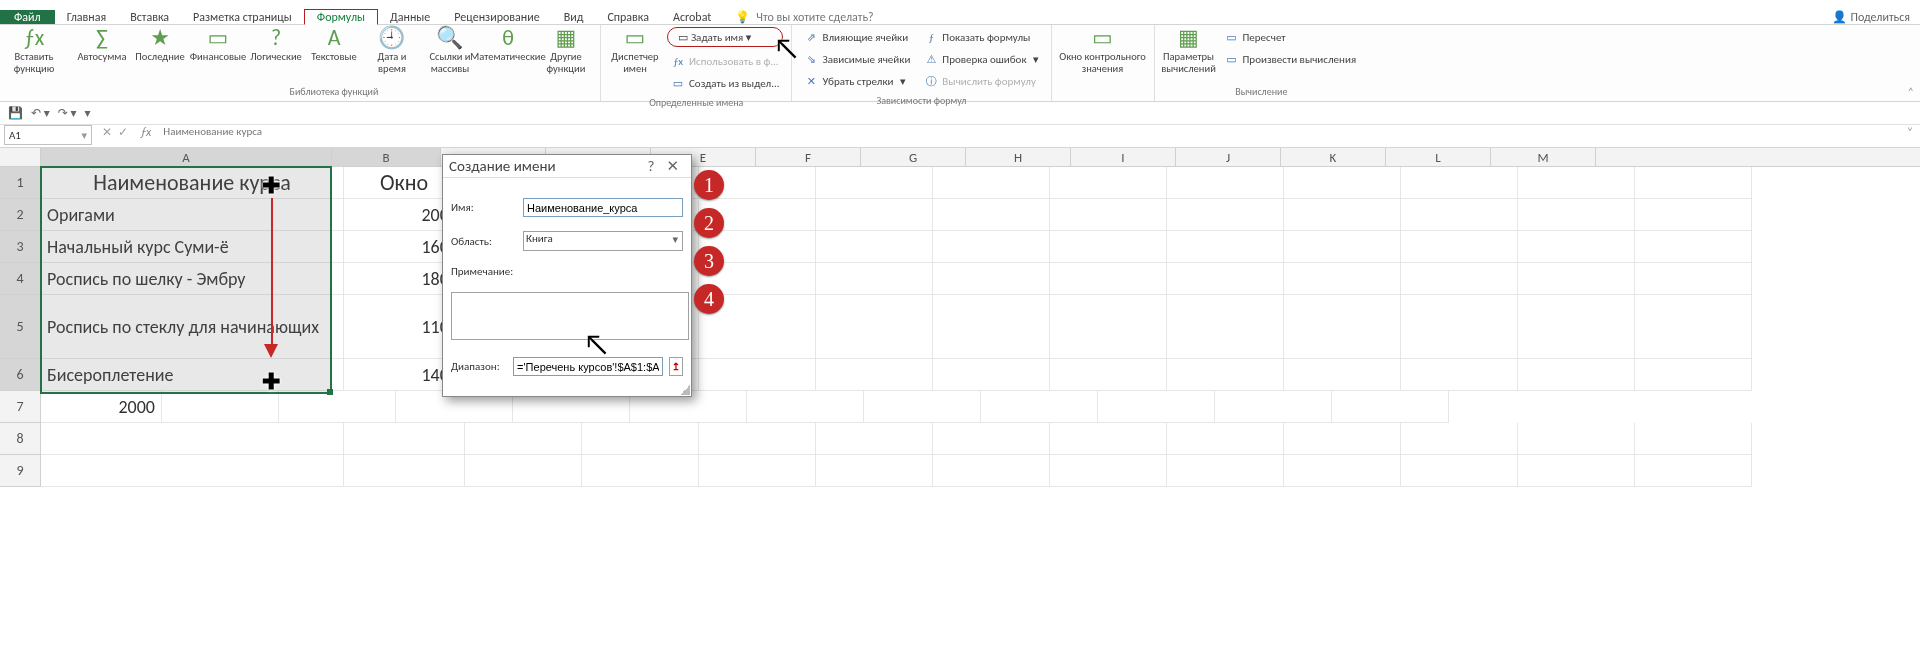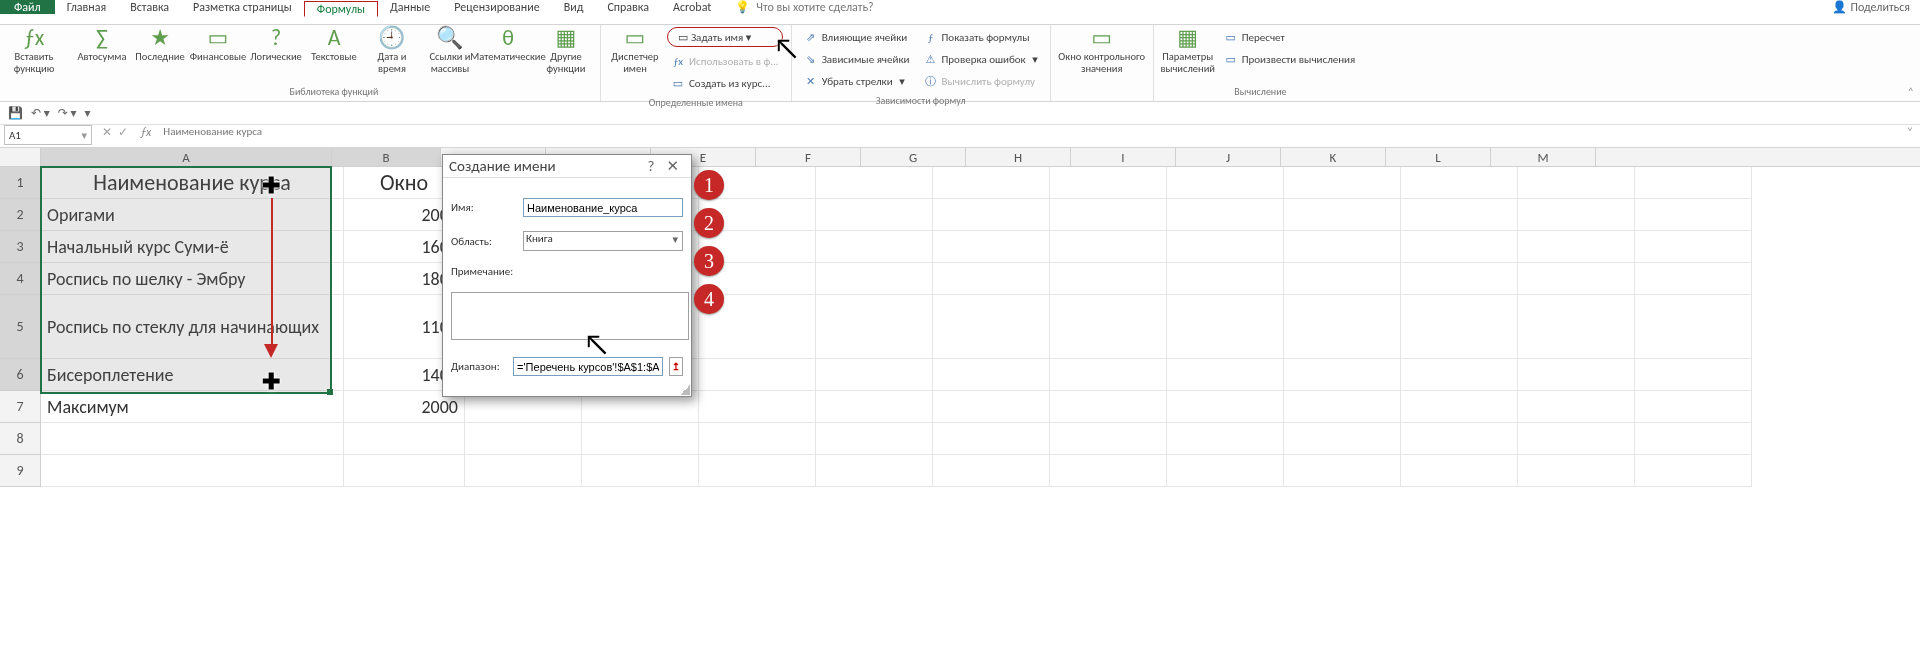--- a/index.html
+++ b/index.html
@@ -1,16 +1,16 @@
 <!DOCTYPE html>
 <html><head>
 <meta charset="utf-8">
 <style>
   html, body { margin:0; padding:0; font-family: "Segoe UI", Calibri, sans-serif; font-size:12px; color:#333; background:#fff; }
-  .top-bar { display:flex; align-items:flex-start; height:24px; background:#fff; border-bottom:1px solid #d4d4d4; }
+  .top-bar { display:flex; align-items:flex-end; height:24px; background:#fff; border-bottom:1px solid #d4d4d4; }
   .file-tab { background:#217346; color:#fff; padding:0 14px; display:flex; align-items:center; font-size:12px; }
   .menu-tab { padding:0 12px; display:flex; align-items:center; cursor:pointer; color:#444; }
   .menu-tab.active { border:1px solid #b71c1c; border-bottom:1px solid #fff; color:#15803d; position:relative; top:1px; background:#fff; }
   .tellme { display:flex; align-items:center; margin-left:12px; color:#777; }
   .lightbulb { margin-right:6px; }
   .share { margin-left:auto; margin-right:10px; display:flex; align-items:center; color:#666; }
 
   .ribbon { display:flex; border-bottom:1px solid #d4d4d4; background:#fdfdfd; height:76px; position:relative; }
   .ribbon-group { display:flex; flex-direction:column; align-items:center; border-right:1px solid #e0e0e0; padding:0 6px 2px; }
   .ribbon-group-items { display:flex; align-items:flex-start; flex:1; gap:2px; }
@@ -170,21 +170,21 @@
         <div class="define-name-box">
           <span>▭</span>&nbsp;
           <span>Задать имя</span>&nbsp;▾
         </div>
         <div class="row-btn disabled">
             <span class="ic">ƒx</span>
             <span>Использовать в ф...</span>
           </div>
         <div class="row-btn">
             <span class="ic">▭</span>
-            <span>Создать из курс...</span>
+            <span>Создать из выдел...</span>
           </div>
         <span class="big-cursor" style="left:108px; top:4px;">↖</span>
       </div>
     </div>
     <div class="ribbon-group-label">Определенные имена</div>
   </div>
 
   <div class="ribbon-group">
     <div class="ribbon-group-items">
       <div class="col-stack">
@@ -377,21 +377,20 @@
         <div class="cell col-other"></div>
         <div class="cell col-other"></div>
         <div class="cell col-other"></div>
         <div class="cell col-other"></div>
         <div class="cell col-other"></div>
         <div class="cell col-other"></div>
         <div class="cell col-other"></div>
       </div>
       <div class="grid-row">
         <div class="row-head">7</div>
-        <div class="cell col-A">Максимум</div>
         <div class="cell col-B num">2000</div>
         <div class="cell col-other"></div>
         <div class="cell col-other"></div>
         <div class="cell col-other"></div>
         <div class="cell col-other"></div>
         <div class="cell col-other"></div>
         <div class="cell col-other"></div>
         <div class="cell col-other"></div>
         <div class="cell col-other"></div>
         <div class="cell col-other"></div>

